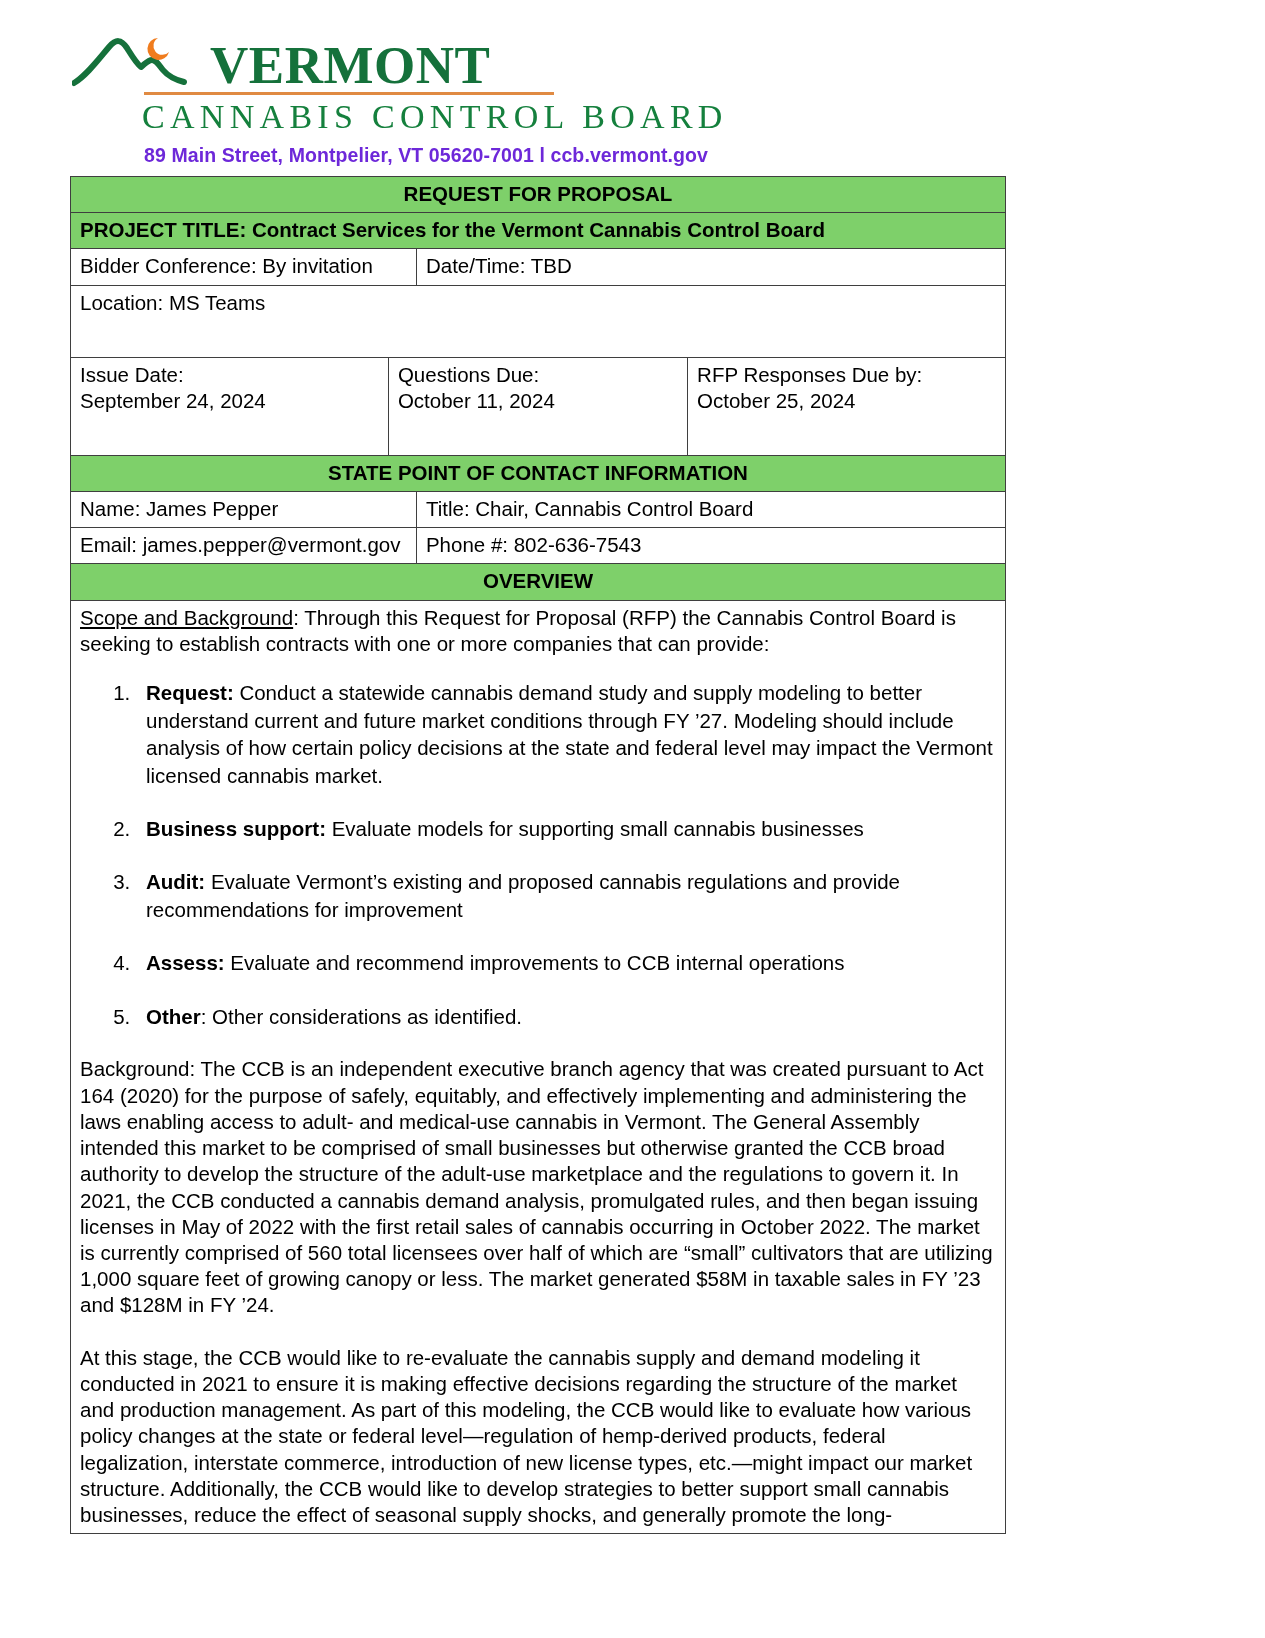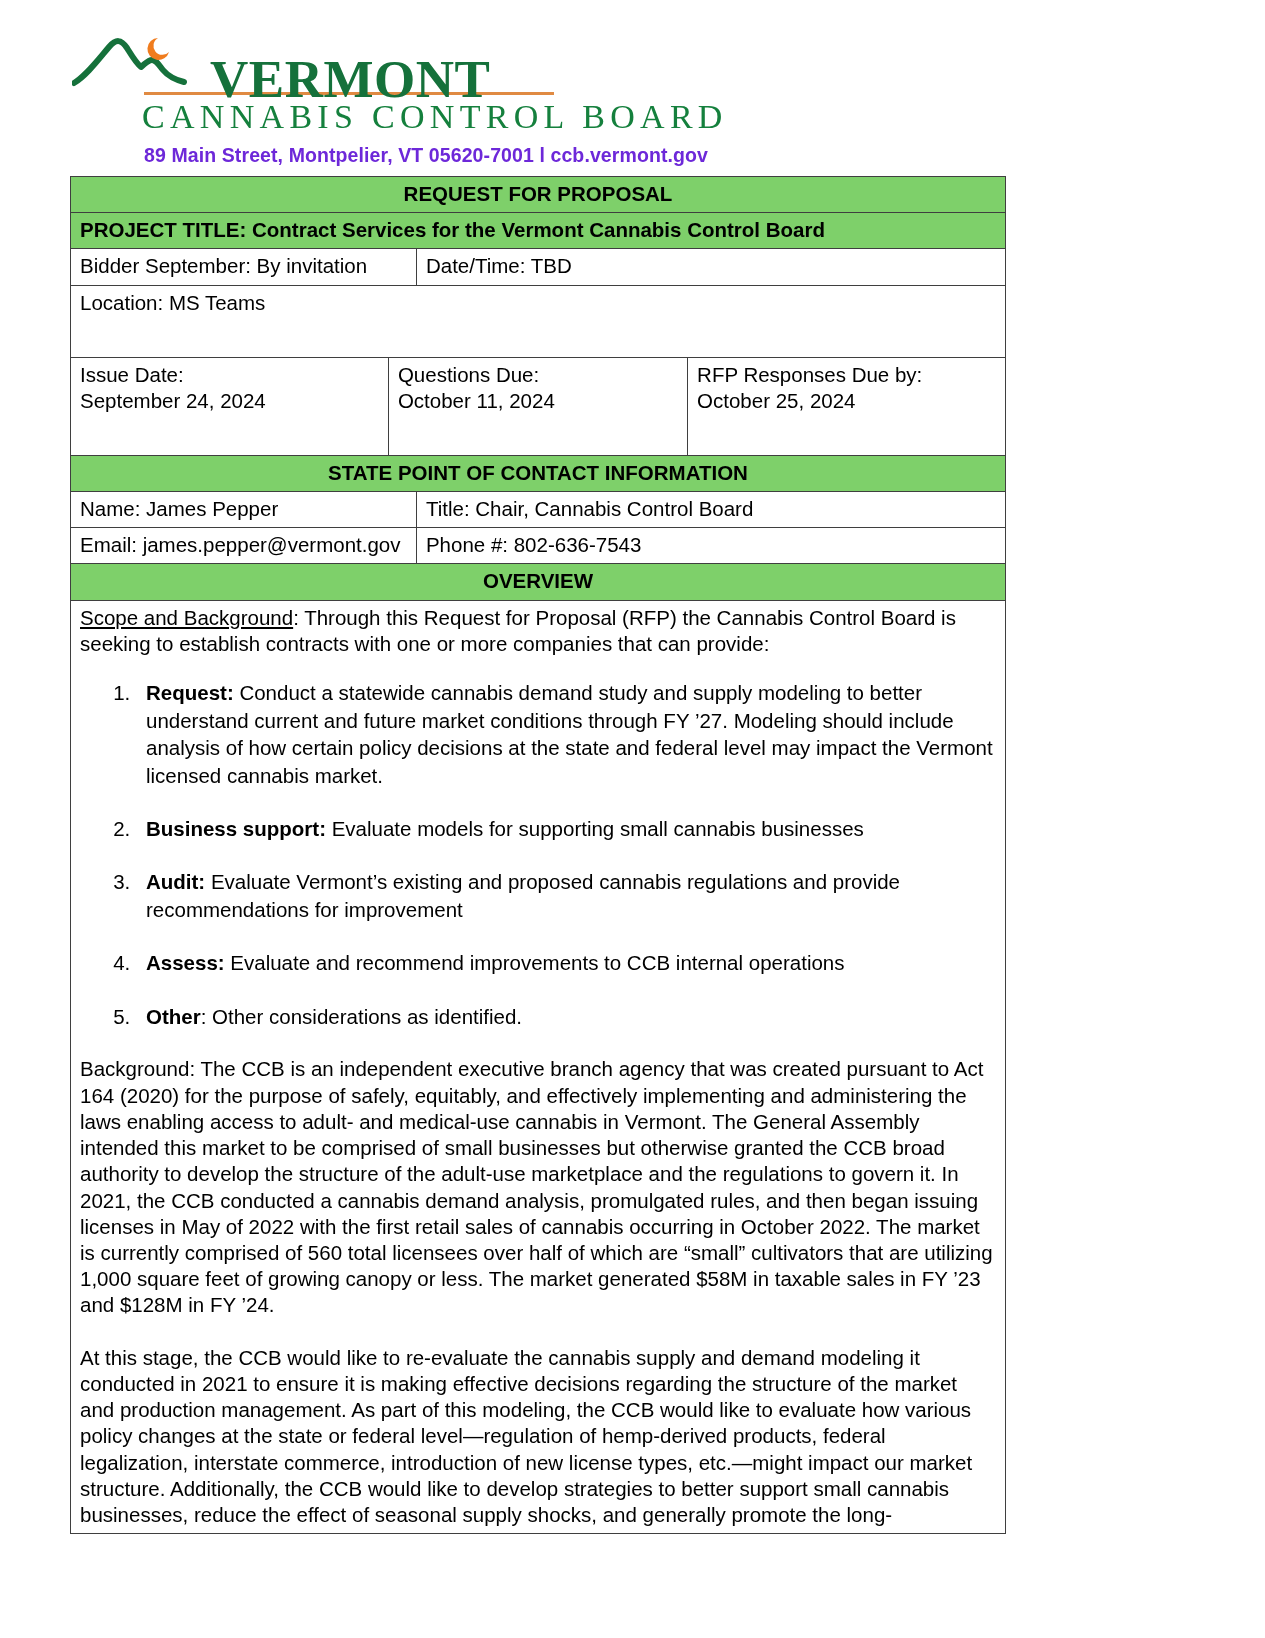--- a/index.html
+++ b/index.html
@@ -40,21 +40,21 @@
     position: relative;
   }
   .logo-wordmark {
     font-family: "Liberation Serif", serif;
     font-weight: bold;
     font-size: 53px;
     line-height: 54px;
     letter-spacing: 0.5px;
     color: #15713B;
     position: relative;
-    top: 16px;
+    top: 2px;
   }
   .logo-underline {
     margin: 2px 0 0 72px;
     width: 410px;
     height: 3px;
     background: #E08A42;
   }
   .logo-sub {
     margin: 3px 0 0 70px;
     font-family: Liberation Serif, serif;
@@ -165,21 +165,21 @@
       <col style="width:34%">
     </colgroup>
     <tbody>
       <tr>
         <td class="band band-xl" colspan="4">REQUEST FOR PROPOSAL</td>
       </tr>
       <tr>
         <td class="band band-title" colspan="4">PROJECT TITLE: Contract Services for the Vermont Cannabis Control Board</td>
       </tr>
       <tr>
-        <td colspan="2">Bidder September: By invitation</td>
+        <td colspan="2">Bidder Conference: By invitation</td>
         <td colspan="2">Date/Time: TBD</td>
       </tr>
       <tr>
         <td class="cell-tall-1" colspan="4">Location: MS Teams</td>
       </tr>
       <tr>
         <td class="cell-tall-2">
           <div>Issue Date:</div>
           <div>September 24, 2024</div>
         </td>

